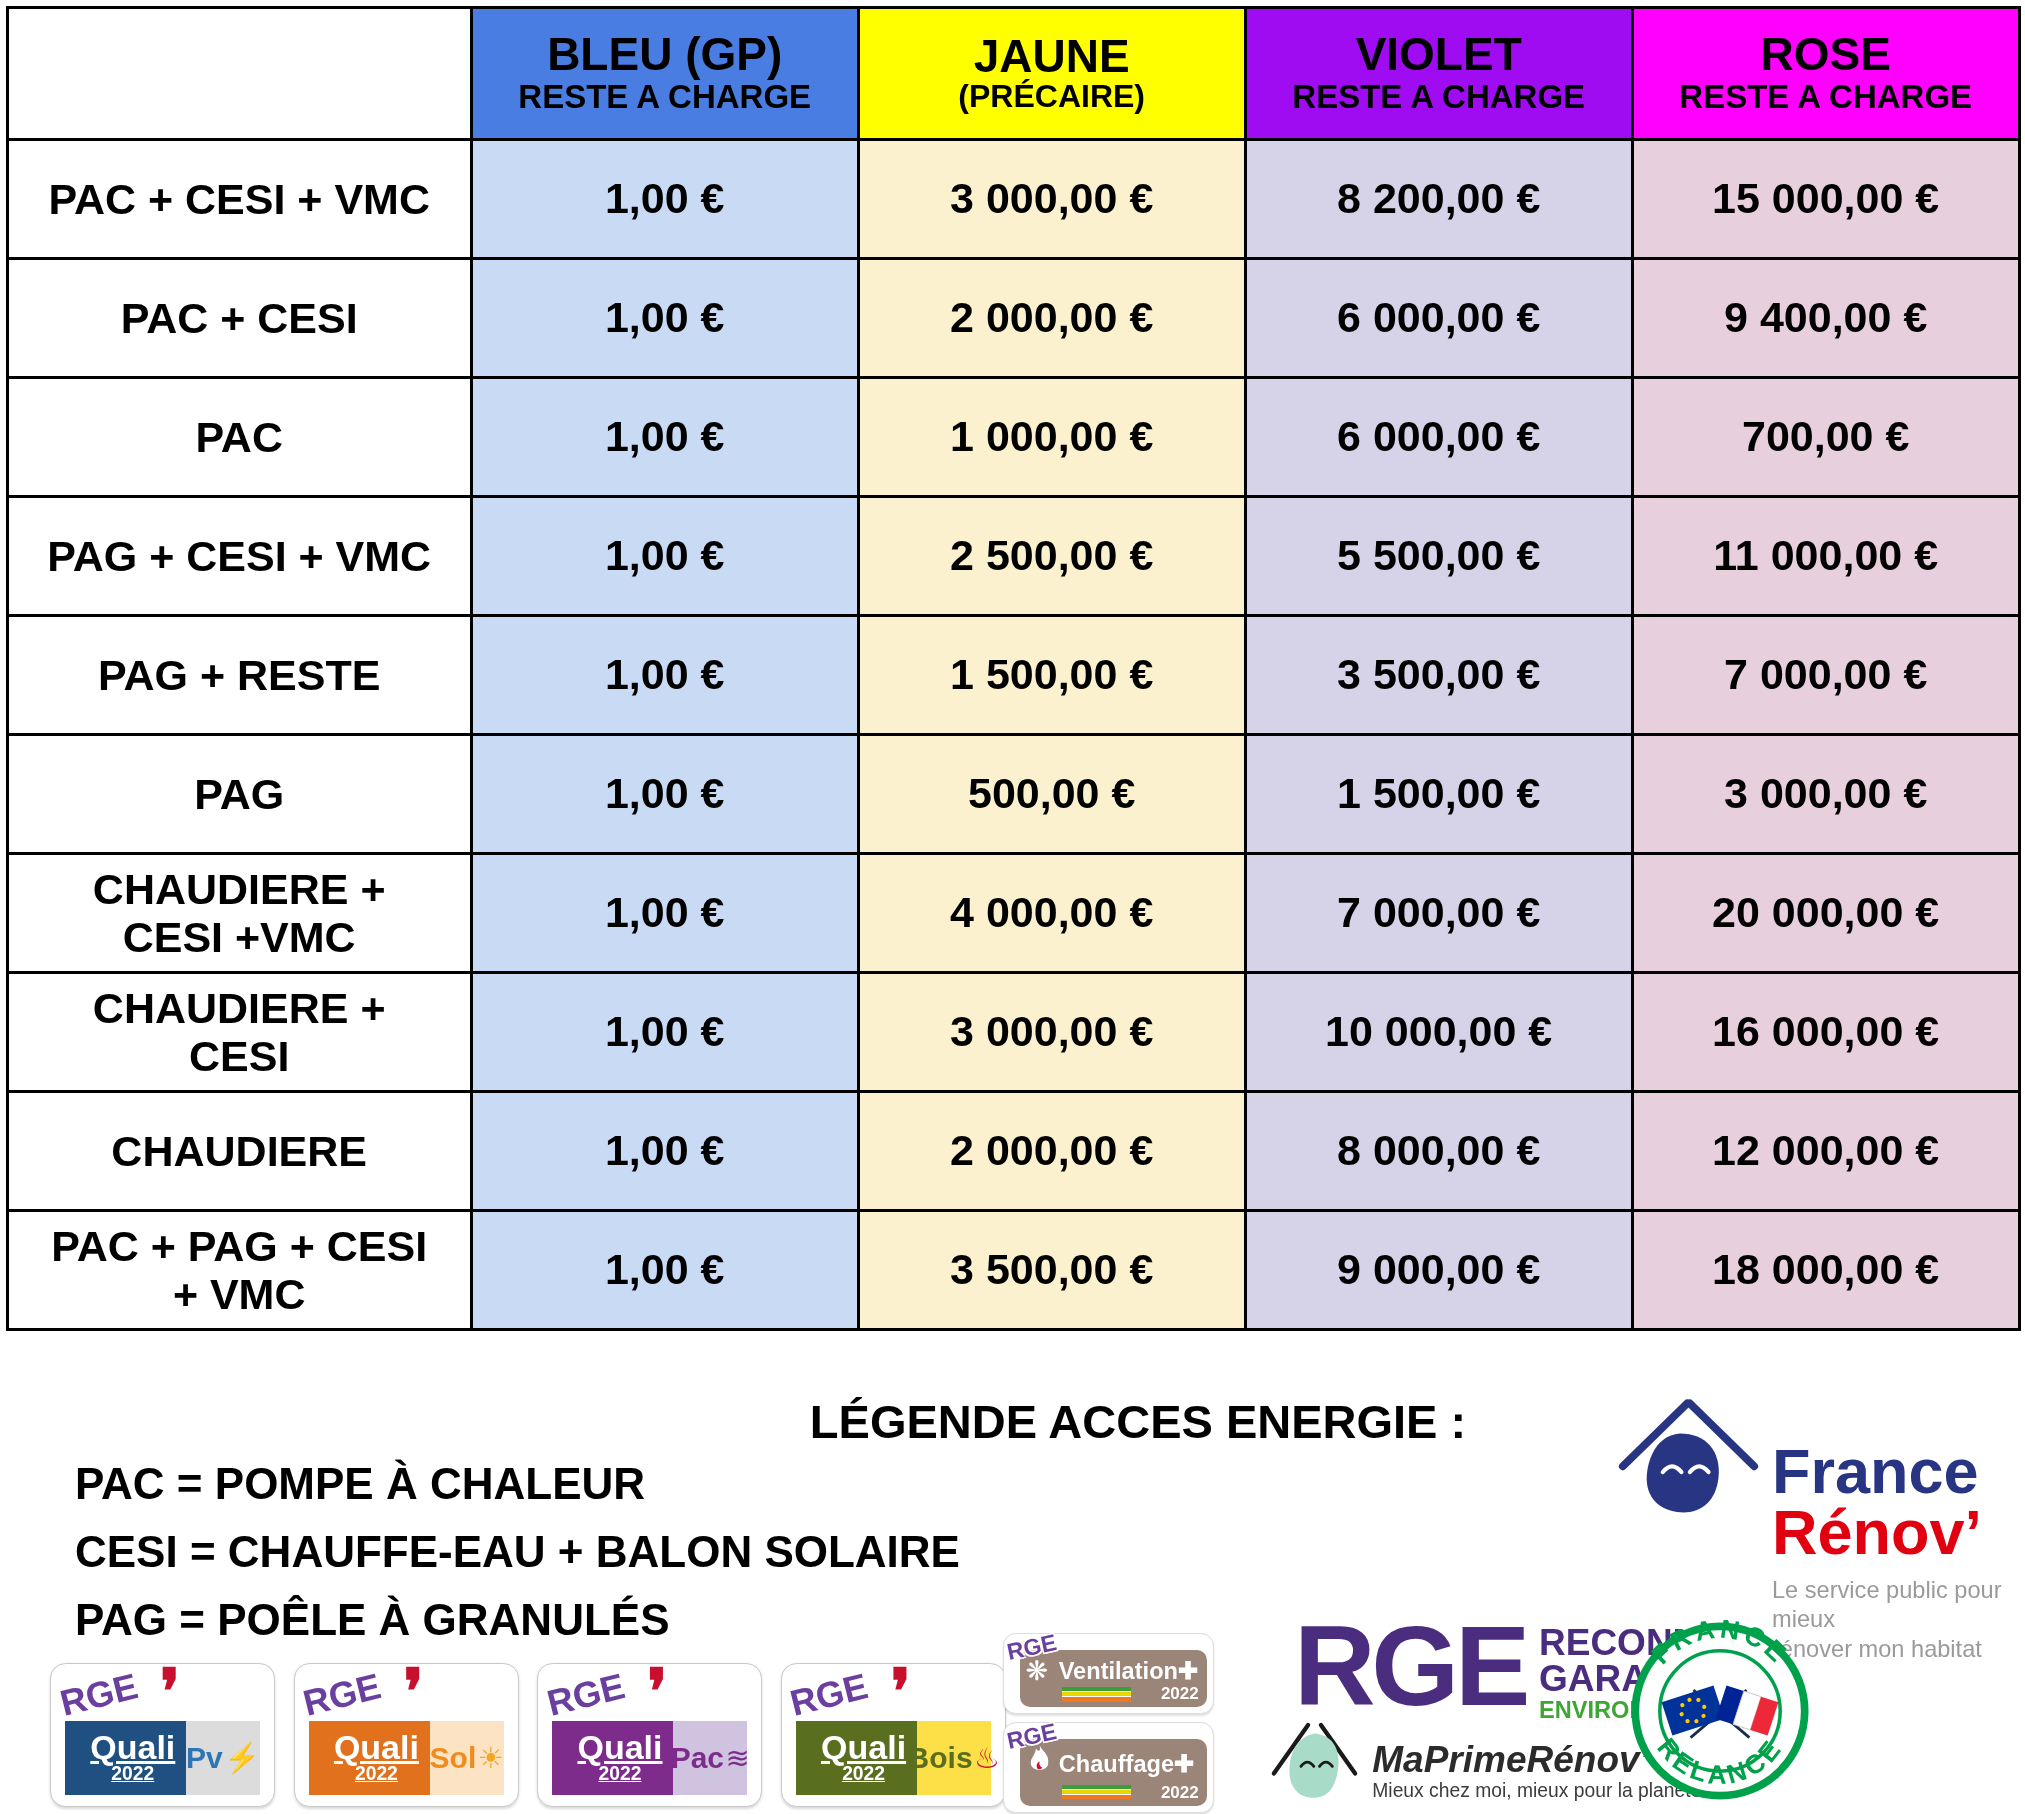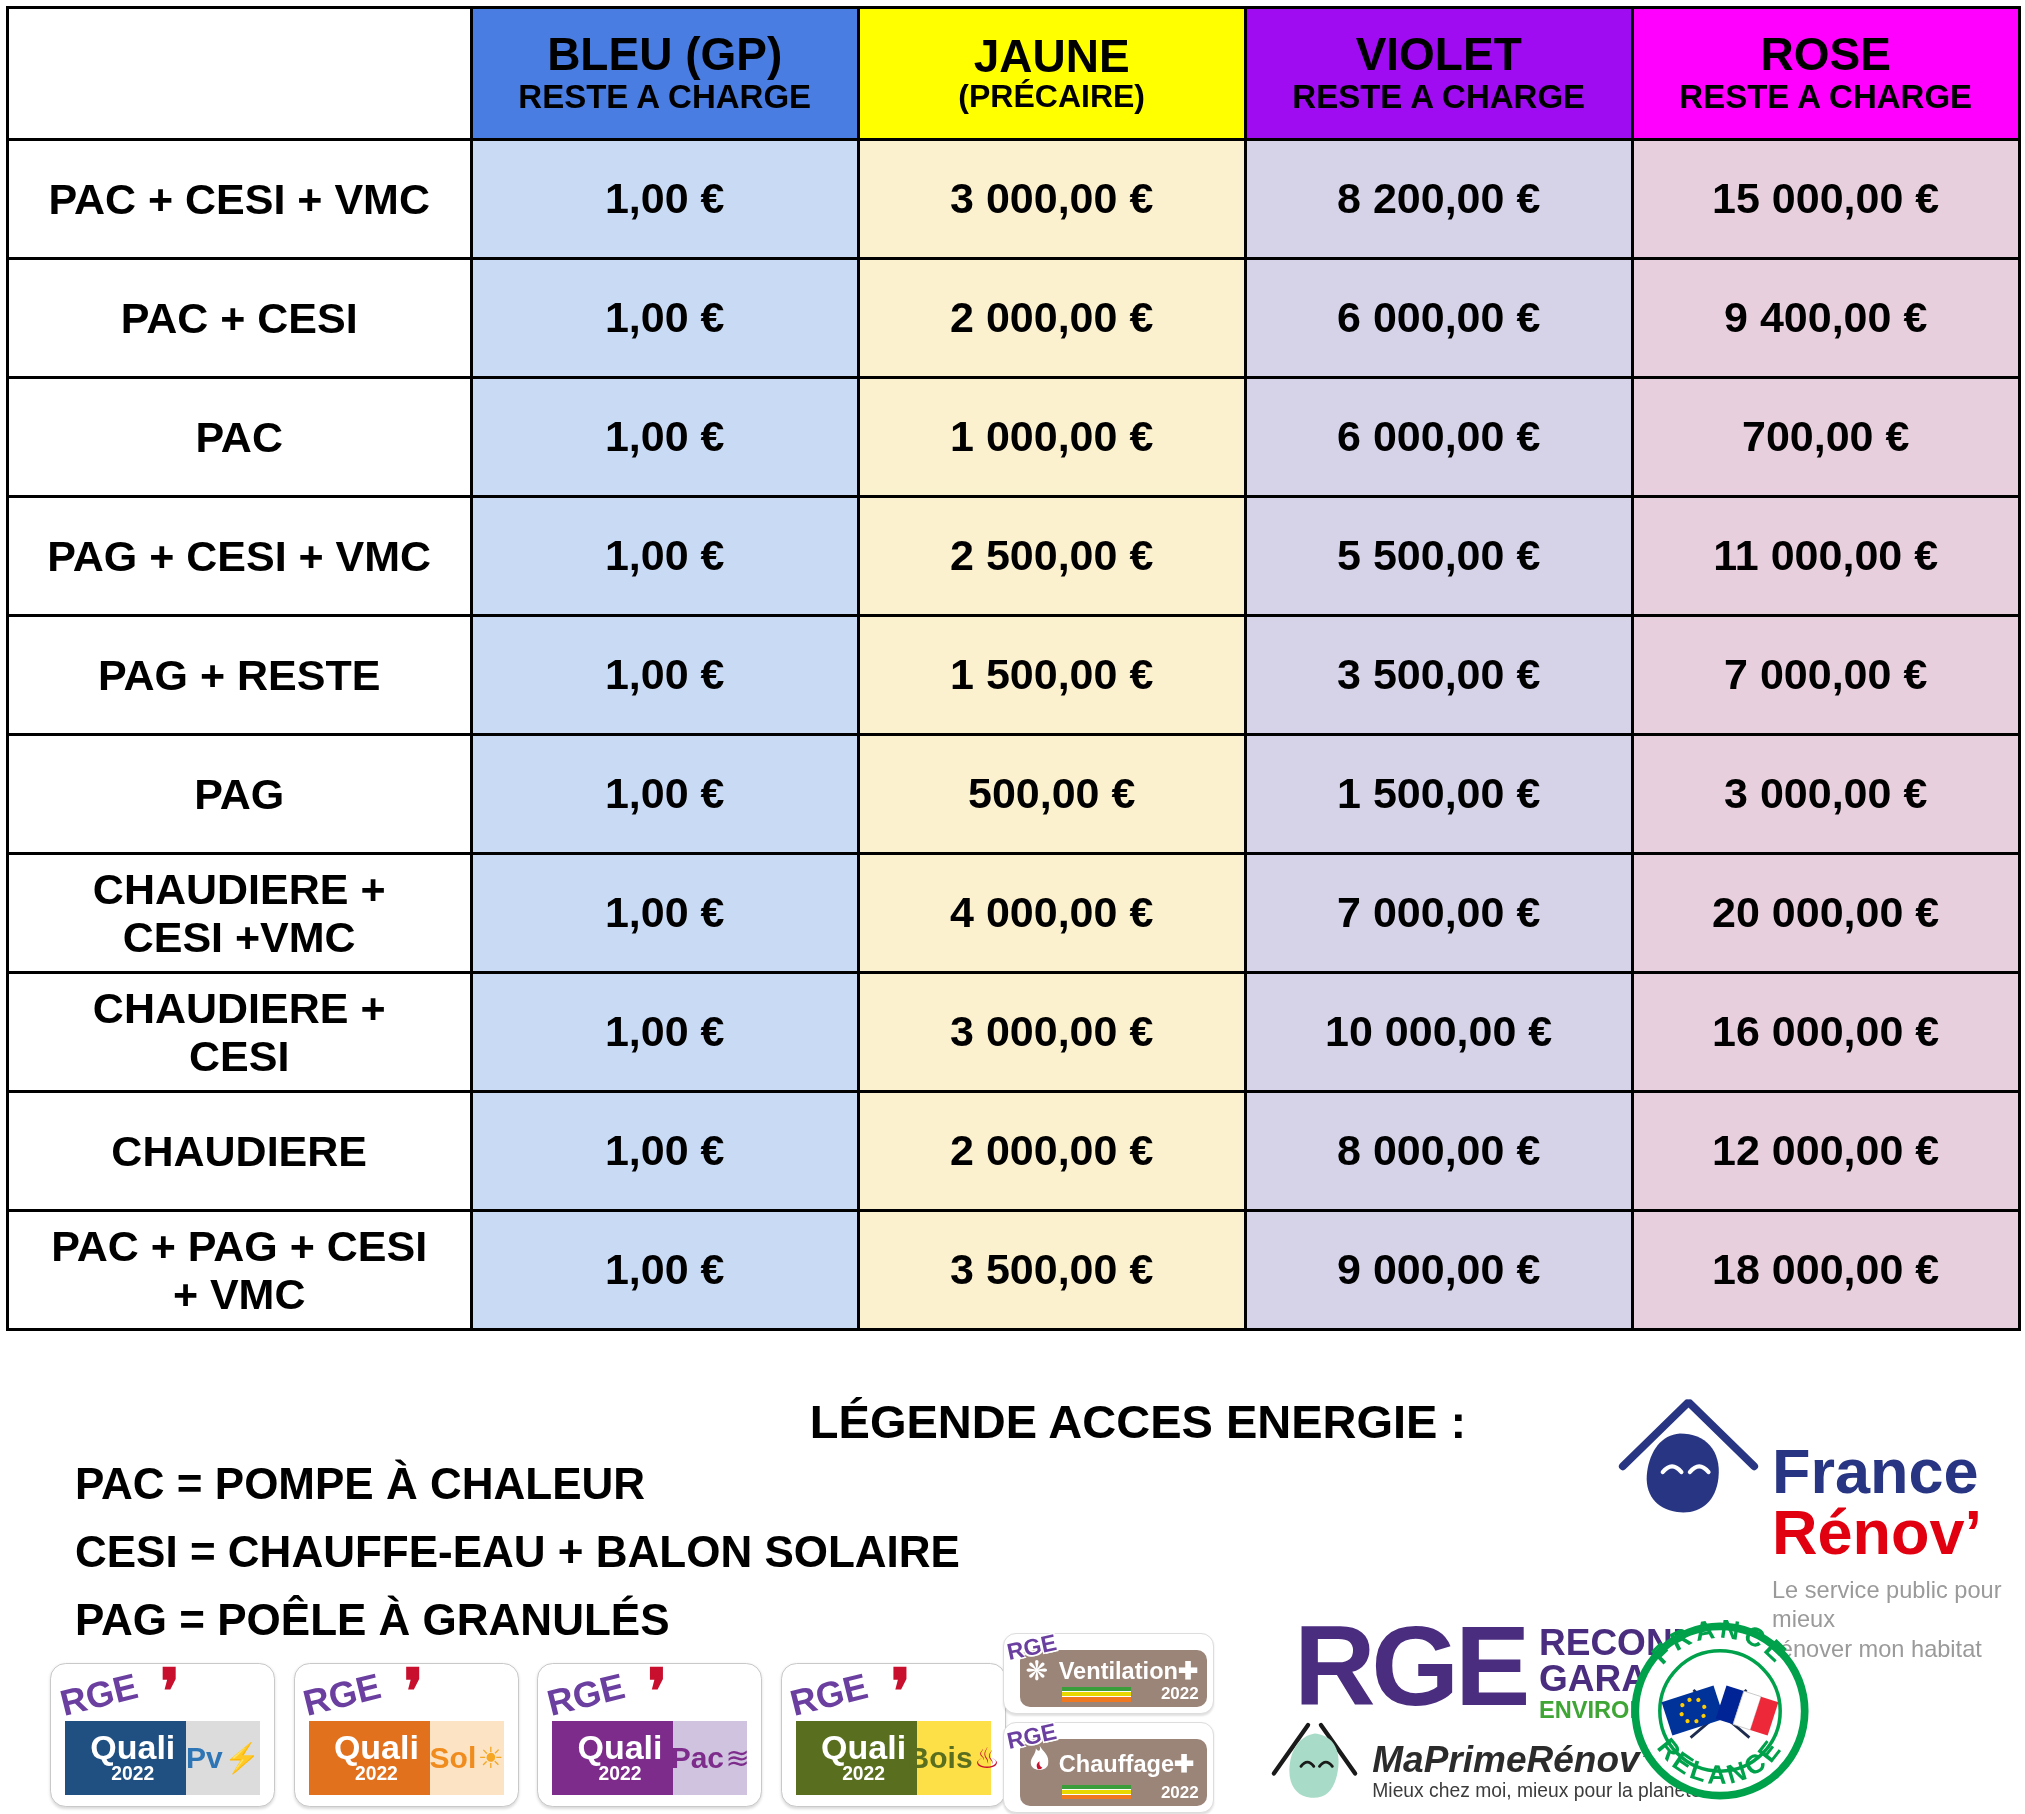--- a/index.html
+++ b/index.html
@@ -28,21 +28,21 @@
   .bottom{position:absolute;left:0;top:1370px;width:2025px;height:444px;}
   .legend-title{position:absolute;left:1138px;top:15.7px;transform:translateX(-50%);font-size:47px;font-weight:bold;white-space:nowrap;margin-top:8px;}
   .legend-items{position:absolute;left:75px;top:92px;}
   .legend-item{display:block;font-size:44px;font-weight:bold;line-height:1.0;margin-bottom:24px;white-space:nowrap;}
 
   
   .quali-row{position:absolute;left:50px;top:293px;display:flex;gap:18.6px;}
   .quali-card{position:relative;width:223px;height:142px;background:#fff;border:1.4px solid #c9c9c9;border-radius:15.7px;box-shadow:0 1.4px 2.9px rgba(0,0,0,.15);}
   .q-rge{position:absolute;left:8.6px;top:10px;transform:rotate(-14deg);font-size:36px;font-weight:900;color:#6a3fa0;text-shadow:-1.4px -1.4px 0 #fff,1.4px -1.4px 0 #fff,-1.4px 1.4px 0 #fff,1.4px 1.4px 0 #fff;}
   .q-comma{position:absolute;left:109px;top:-2.9px;font-size:62px;font-weight:900;color:#c8102e;line-height:1;}
-  .q-main{position:absolute;left:14.3px;top:57px;width:135px;height:74px;display:flex;flex-direction:column;align-items:center;justify-content:center;color:#fff;}
+  .q-main{position:absolute;left:14.3px;top:57px;width:135px;height:74px;display:flex;flex-direction:column;align-items:center;justify-content:center;color:#fff;text-decoration:underline;}
   .q-quali{font-size:34px;font-weight:bold;line-height:.95;}
   .q-year{font-size:19.3px;font-weight:bold;}
   .q-panel{position:absolute;left:135px;top:57px;width:74px;height:74px;display:flex;align-items:center;justify-content:center;gap:1.4px;}
   .q-suffix{font-size:30px;font-weight:900;}
   .q-icon{font-size:29px;line-height:1;}
 
   
   .plus-card{position:absolute;width:209px;background:#fff;border:1.4px solid #ddd;border-radius:13px;box-shadow:0 1.4px 2.1px rgba(0,0,0,.12);}
   .plus-card.vent{left:1003px;top:263px;height:79px;}
   .plus-card.chauf{left:1003px;top:352px;height:89px;}

